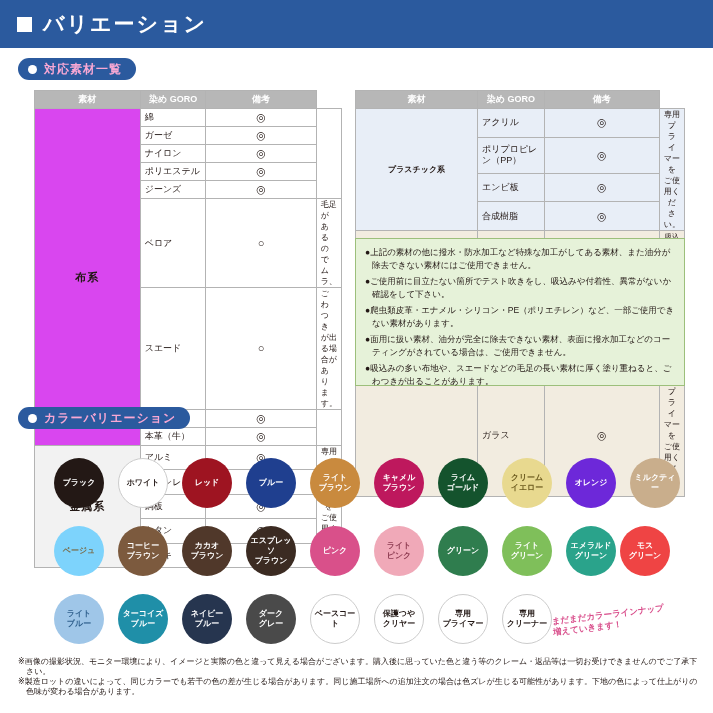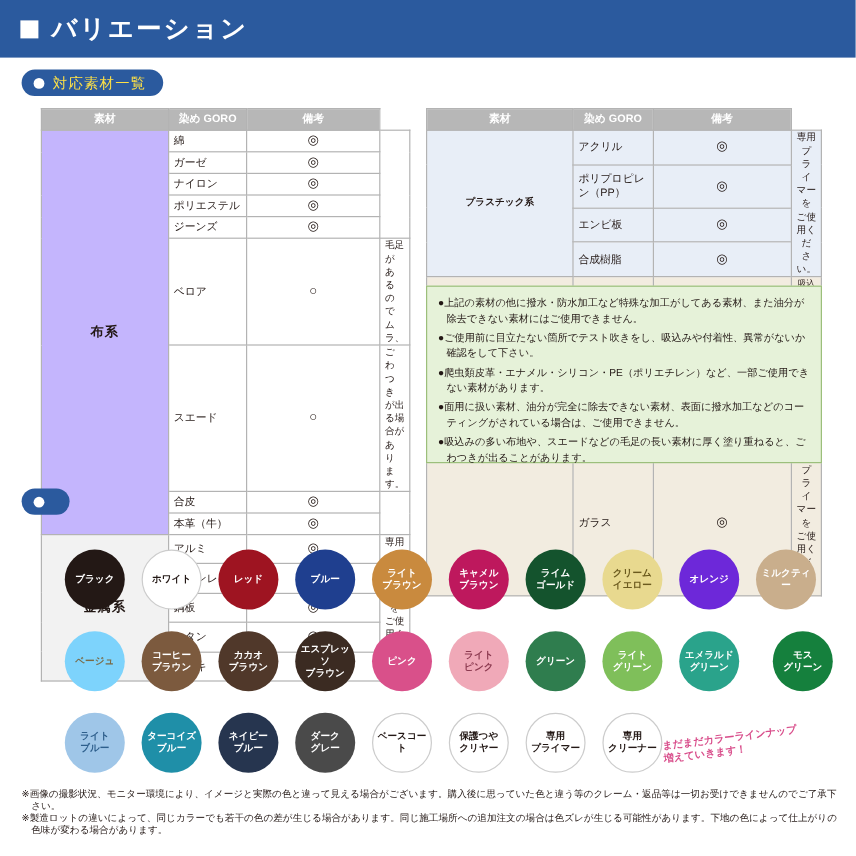--- a/index.html
+++ b/index.html
@@ -28,21 +28,21 @@
   }
 
   
   .sec-head{
     position:absolute;height:22px;border-radius:11px;background:#2b5a9e;
     display:flex;align-items:center;padding:0 14px 0 10px;
   }
   .sec-head .dot{
     width:9px;height:9px;border-radius:50%;background:#ffffff;margin-right:7px;
   }
-  .sec-head .lbl{color:#fde047;font-size:12px;font-weight:normal;letter-spacing:1px;}
+  .sec-head .lbl{color:#f9a8d4;font-size:12px;font-weight:bold;letter-spacing:1px;}
 
   
   table{border-collapse:collapse;}
   .tbl{position:absolute;font-size:9px;}
   .tbl td{
     border:1px solid #b3b3b3;
     padding:0 4px;
     height:17px;
     line-height:11px;
     vertical-align:middle;
@@ -53,21 +53,21 @@
   }
   .cat{
     text-align:center;font-weight:bold;font-size:11px;
     letter-spacing:1px;
   }
   .mat{ text-align:left; padding-left:18px; }
   .mark{ text-align:center; font-size:11px; }
   .note{ text-align:left;font-size:8px;padding-left:6px;line-height:11px;}
   .note-c{ text-align:center;font-size:8px;line-height:11px;}
 
-  .cat-nuno{background:#c4b5fd;}
+  .cat-nuno{background:#d946ef;}
   .cat-kin{background:#f2f2f2;}
   .cat-plas{background:#cdd9ea;}
   .cat-sono{background:#ded6bf;}
   .row-plas td{background:#e8eef7;}
   .row-sono td{background:#f2ece0;}
 
   
   .greenbox{
     position:absolute;
     background:#e6f2d9;
@@ -234,20 +234,21 @@
   <div class="greenbox" style="left:355px;top:238px;width:330px;height:148px;">
     <p>●上記の素材の他に撥水・防水加工など特殊な加工がしてある素材、また油分が除去できない素材にはご使用できません。</p>
     <p>●ご使用前に目立たない箇所でテスト吹きをし、吸込みや付着性、異常がないか確認をして下さい。</p>
     <p>●爬虫類皮革・エナメル・シリコン・PE（ポリエチレン）など、一部ご使用できない素材があります。</p>
     <p>●面用に扱い素材、油分が完全に除去できない素材、表面に撥水加工などのコーティングがされている場合は、ご使用できません。</p>
     <p>●吸込みの多い布地や、スエードなどの毛足の長い素材に厚く塗り重ねると、ごわつきが出ることがあります。</p>
   </div>
 
   <div class="sec-head" style="left:18px;top:407px;">
     <div class="dot"></div>
+    <div class="lbl">カラーバリエーション</div>
   </div>
 
   <div class="swatch-wrap" id="swatches" style="left:0;top:0;width:713px;height:713px;">
       <div class="swatch" style="left: 54px; top: 458px; background: rgb(35, 24, 21); color: rgb(255, 255, 255);">
         <span>ブラック</span>
       </div>
       <div class="swatch" style="left: 118px; top: 458px; background: rgb(255, 255, 255); color: rgb(35, 24, 21); border: 1px solid rgb(204, 204, 204);">
         <span>ホワイト</span>
       </div>
       <div class="swatch" style="left: 182px; top: 458px; background: rgb(158, 20, 33); color: rgb(255, 255, 255);">
@@ -294,21 +295,21 @@
       </div>
       <div class="swatch" style="left: 438px; top: 526px; background: rgb(47, 125, 78); color: rgb(255, 255, 255);">
         <span>グリーン</span>
       </div>
       <div class="swatch" style="left: 502px; top: 526px; background: rgb(127, 191, 90); color: rgb(255, 255, 255);">
         <span>ライト<br>グリーン</span>
       </div>
       <div class="swatch" style="left: 566px; top: 526px; background: rgb(42, 163, 139); color: rgb(255, 255, 255);">
         <span>エメラルド<br>グリーン</span>
       </div>
-      <div class="swatch" style="left: 644px; top: 526px; background: #15803d; color: rgb(255, 255, 255);">
+      <div class="swatch" style="left: 620px; top: 526px; background: #ef4444; color: rgb(255, 255, 255);">
         <span>モス<br>グリーン</span>
       </div>
       <div class="swatch" style="left: 54px; top: 594px; background: rgb(159, 198, 232); color: rgb(46, 95, 140);">
         <span>ライト<br>ブルー</span>
       </div>
       <div class="swatch" style="left: 118px; top: 594px; background: rgb(31, 143, 168); color: rgb(255, 255, 255);">
         <span>ターコイズ<br>ブルー</span>
       </div>
       <div class="swatch" style="left: 182px; top: 594px; background: rgb(38, 53, 79); color: rgb(255, 255, 255);">
         <span>ネイビー<br>ブルー</span>

